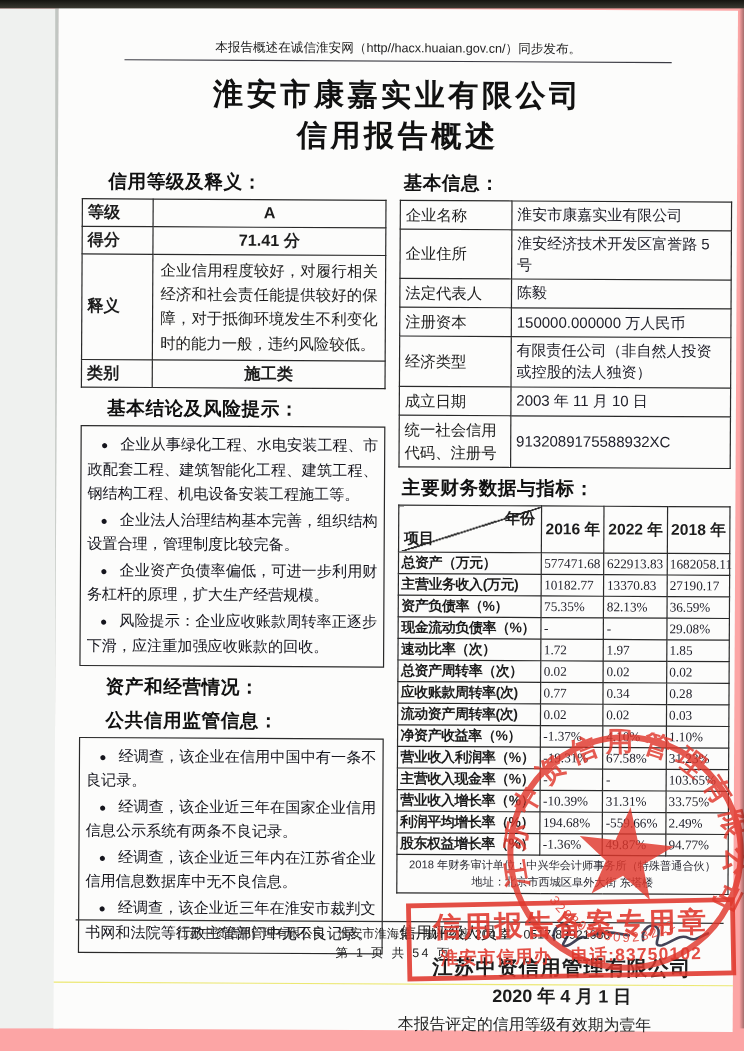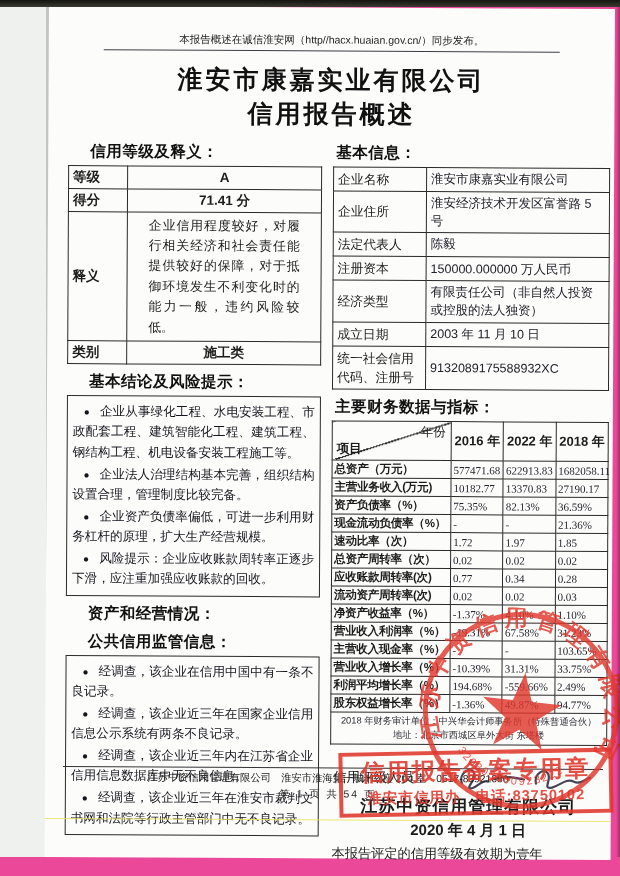--- a/index.html
+++ b/index.html
@@ -2,21 +2,21 @@
 <html><head>
 <meta charset="utf-8">
 <style>
   html,body{margin:0;padding:0;}
   body{
     width:620px;height:876px;overflow:hidden;
     background:#9a9d99;
     font-family:"Liberation Sans","DejaVu Sans",sans-serif;
     color:#1c1c1c;
   }
-  .scan{position:relative;width:620px;height:876px;background:#ec4899;}
+  .scan{position:relative;width:620px;height:876px;background:#fca5a5;}
   .top-edge{position:absolute;left:0;top:0;width:620px;height:7px;
     background:linear-gradient(to bottom,#141410,#3a3a32);}
   .prev-page{position:absolute;left:0;top:7px;width:46px;height:850px;
     background:#eff1ef;border-right:3px solid #c2c6c2;}
   .right-shadow{position:absolute;right:0;top:7px;width:4px;height:850px;
     background:linear-gradient(to right,rgba(0,0,0,0),rgba(0,0,0,.35));}
   .page{position:absolute;left:49px;top:6px;width:566px;height:851px;
     background:#fcfcfb;transform:rotate(.3deg);transform-origin:top left;}
   .artifact-line{position:absolute;left:0;top:812px;width:100%;height:1px;
     background:#e9e45a;opacity:.85;}
@@ -34,34 +34,34 @@
   h3{margin:7px 0 3px;font-size:15.5px;color:#111;letter-spacing:.5px;}
   .col-left h3{padding-left:22px;}
   .col-right h3{padding-left:3px;}
 
   table{border-collapse:collapse;width:100%;}
   td{border:1px solid #2a2a2a;padding:2px 4px;vertical-align:middle;}
 
   .rating-table td.lab{width:50px;font-weight:bold;font-size:13.5px;text-align:left;}
   .rating-table td.val{text-align:center;font-weight:bold;font-size:13.5px;}
   .rating-table td.para{font-weight:normal;font-size:12.8px;text-align:justify;
-    line-height:1.6;padding:3px 21px;}
+    line-height:1.6;padding:3px 6px;}
 
   .bullet-box{border:1px solid #2a2a2a;padding:3px 5px 4px;}
   .bullet-box p{margin:2px 0;font-size:12.6px;line-height:1.6;text-align:justify;color:#15151d;}
   .bullet-box .b{padding-left:11px;padding-right:10px;font-size:10px;}
 
   .info-table td.lab{width:84px;font-weight:normal;font-size:12.8px;line-height:1.5;}
   .info-table td.val{font-size:12.5px;line-height:1.45;color:#20202a;}
 
   .fin-table{table-layout:fixed;}
   .fin-table td{padding:1px 2px;}
   .fin-table .corner{position:relative;height:36px;width:114px;
     background:linear-gradient(to bottom right,transparent calc(50% - .7px),#2a2a2a calc(50% - .7px),#2a2a2a calc(50% + .7px),transparent calc(50% + .7px));}
-  .fin-table .corner .tr{position:absolute;top:2px;right:5px;font-size:12.5px;font-weight:normal;}
+  .fin-table .corner .tr{position:absolute;top:2px;right:5px;font-size:12.5px;font-weight:bold;}
   .fin-table .corner .bl{position:absolute;bottom:2px;left:4px;font-size:12.5px;font-weight:bold;}
   .fin-table td.yr{text-align:center;font-weight:bold;font-size:13px;}
   .fin-table td.rl{font-weight:bold;font-size:11.6px;letter-spacing:-.3px;white-space:nowrap;overflow:hidden;}
   .fin-table td.rv{text-align:left;font-size:11px;font-family:"Liberation Serif","DejaVu Serif",serif;color:#23232d;}
   .fin-table td.note{font-size:9.3px;text-align:center;line-height:1.45;color:#2a2a33;padding:2px;}
 
   .rater{margin-top:24px;font-size:13.5px;padding-left:3px;position:relative;}
   .signature{position:absolute;left:118px;top:-14px;}
   .company{margin-top:8px;text-align:center;font-size:17px;font-weight:bold;letter-spacing:1px;}
   .docdate{text-align:center;font-size:15px;font-weight:bold;margin-top:3px;}
@@ -203,21 +203,21 @@
           <tr>
                 <td class="rl">资产负债率（%）</td>
                 <td class="rv">75.35%</td>
                 <td class="rv">82.13%</td>
                 <td class="rv">36.59%</td>
               </tr>
           <tr>
                 <td class="rl">现金流动负债率（%）</td>
                 <td class="rv">-</td>
                 <td class="rv">-</td>
-                <td class="rv">21.36%</td>
+                <td class="rv">29.08%</td>
               </tr>
           <tr>
                 <td class="rl">速动比率（次）</td>
                 <td class="rv">1.72</td>
                 <td class="rv">1.97</td>
                 <td class="rv">1.85</td>
               </tr>
           <tr>
                 <td class="rl">总资产周转率（次）</td>
                 <td class="rv">0.02</td>

